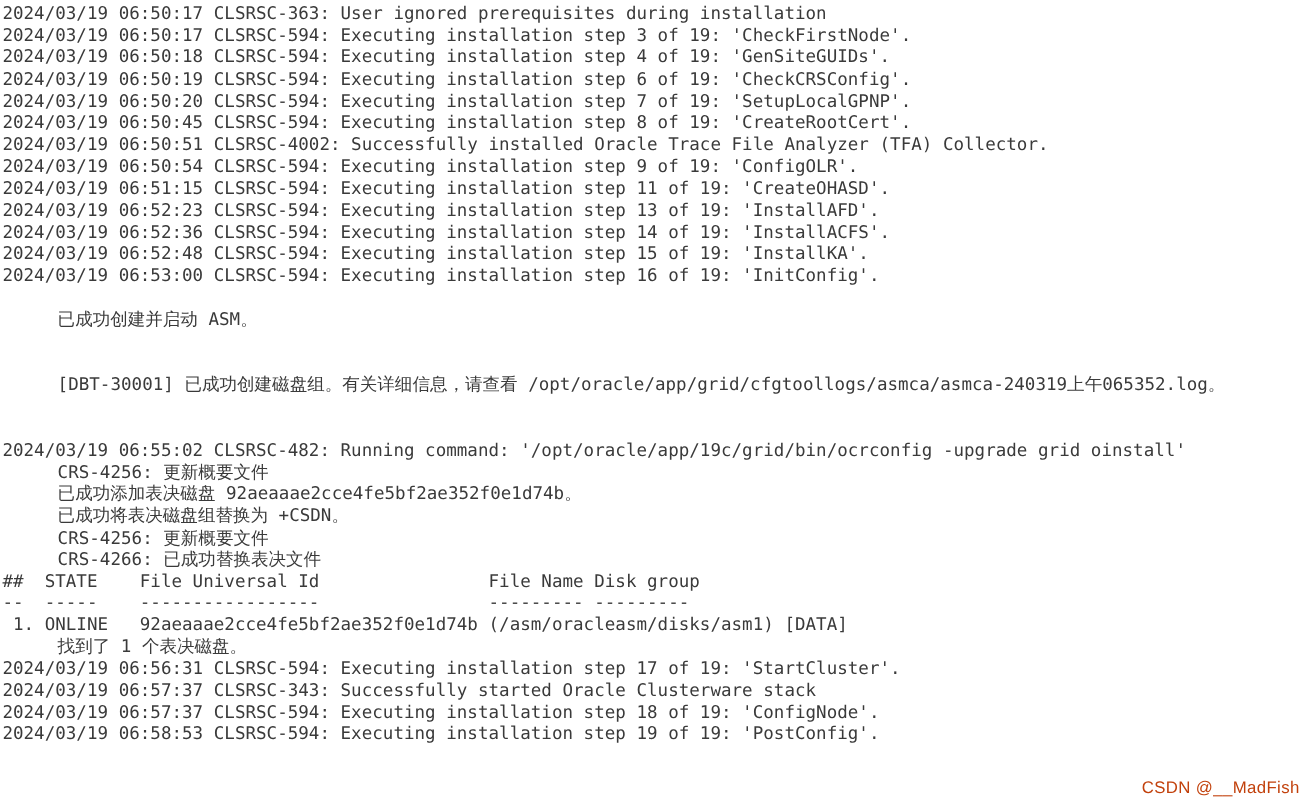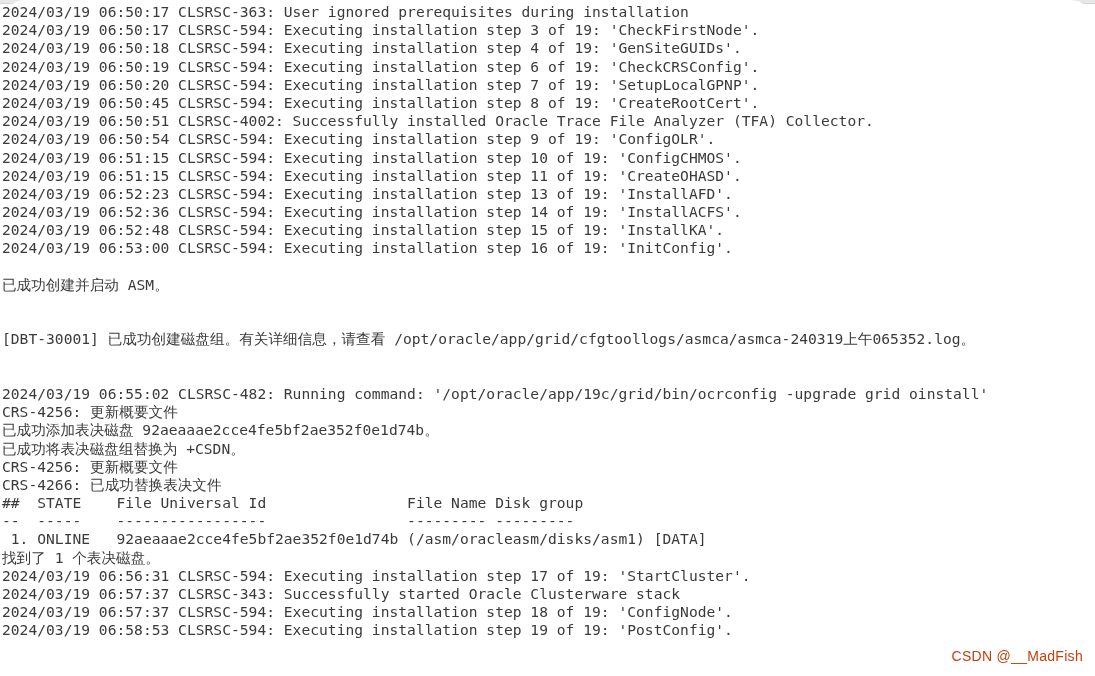--- a/index.html
+++ b/index.html
@@ -27,21 +27,20 @@
   }
 
   #terminal {
     position: absolute;
     top: 0; left: 0;
     width: 1095px;
     height: 676px;
     background: #ffffff;
     padding: 3px 0 0 2px;
     box-sizing: border-box;
-    border-radius: 25px;
   }
 
   .line {
     display: block;
     height: 18.2px;
     line-height: 18.2px;
     font-size: 14.6px;
     letter-spacing: 0.02px;
     color: #3a3a3a;
     white-space: pre;
@@ -49,20 +48,21 @@
     -webkit-font-smoothing: none;
   }
 
   .line.blank {
     color: transparent;
   }
 
   
   .line.cjk {
     font-size: 14.6px;
+    margin-left: 46px;
   }
 
   #watermark {
     position: absolute;
     right: 12px;
     bottom: 12px;
     font-family: "Liberation Sans", sans-serif;
     font-size: 14px;
     color: #c2410c;
     letter-spacing: 0.3px;
@@ -78,21 +78,20 @@
 <div id="terminal">
   <div id="terminal-lines">
       <span class="line">2024/03/19 06:50:17 CLSRSC-363: User ignored prerequisites during installation</span>
       <span class="line">2024/03/19 06:50:17 CLSRSC-594: Executing installation step 3 of 19: 'CheckFirstNode'.</span>
       <span class="line">2024/03/19 06:50:18 CLSRSC-594: Executing installation step 4 of 19: 'GenSiteGUIDs'.</span>
       <span class="line">2024/03/19 06:50:19 CLSRSC-594: Executing installation step 6 of 19: 'CheckCRSConfig'.</span>
       <span class="line">2024/03/19 06:50:20 CLSRSC-594: Executing installation step 7 of 19: 'SetupLocalGPNP'.</span>
       <span class="line">2024/03/19 06:50:45 CLSRSC-594: Executing installation step 8 of 19: 'CreateRootCert'.</span>
       <span class="line">2024/03/19 06:50:51 CLSRSC-4002: Successfully installed Oracle Trace File Analyzer (TFA) Collector.</span>
       <span class="line">2024/03/19 06:50:54 CLSRSC-594: Executing installation step 9 of 19: 'ConfigOLR'.</span>
-      <span class="line">2024/03/19 06:51:15 CLSRSC-594: Executing installation step 10 of 19: 'ConfigCHMOS'.</span>
       <span class="line">2024/03/19 06:51:15 CLSRSC-594: Executing installation step 11 of 19: 'CreateOHASD'.</span>
       <span class="line">2024/03/19 06:52:23 CLSRSC-594: Executing installation step 13 of 19: 'InstallAFD'.</span>
       <span class="line">2024/03/19 06:52:36 CLSRSC-594: Executing installation step 14 of 19: 'InstallACFS'.</span>
       <span class="line">2024/03/19 06:52:48 CLSRSC-594: Executing installation step 15 of 19: 'InstallKA'.</span>
       <span class="line">2024/03/19 06:53:00 CLSRSC-594: Executing installation step 16 of 19: 'InitConfig'.</span>
       <span class="line blank"></span>
       <span class="line cjk">已成功创建并启动 ASM。</span>
       <span class="line blank"></span>
       <span class="line blank"></span>
       <span class="line cjk">[DBT-30001] 已成功创建磁盘组。有关详细信息，请查看 /opt/oracle/app/grid/cfgtoollogs/asmca/asmca-240319上午065352.log。</span>

